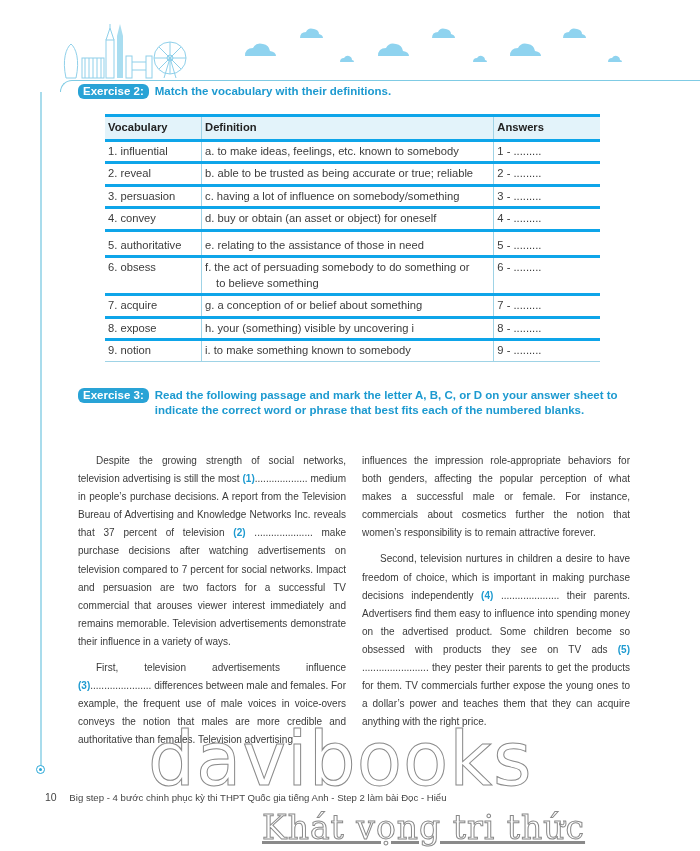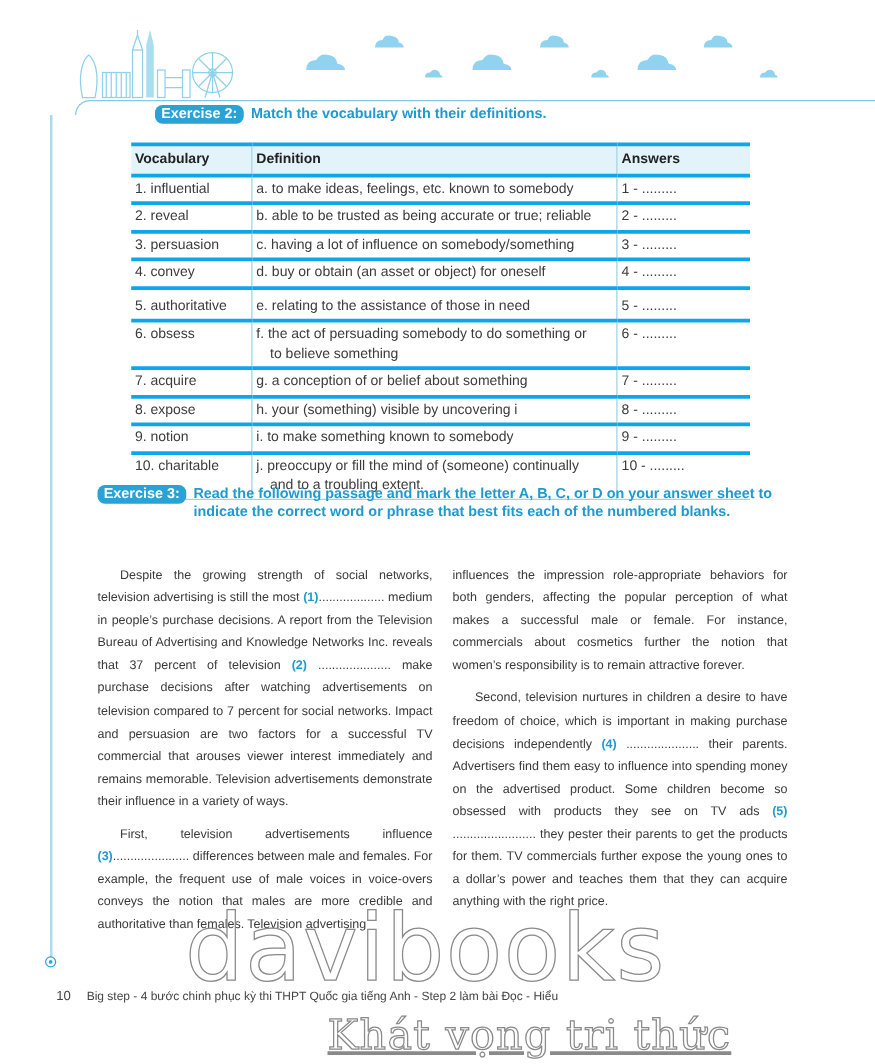--- a/index.html
+++ b/index.html
@@ -11,21 +11,21 @@
     border-top: 1.5px solid #7fcbe4; border-left: 1.5px solid #7fcbe4; border-top-left-radius: 14px; }
   .frame-left { position: absolute; left: 40px; top: 92px; width: 1.5px; height: 675px; background: #a9dcec; }
   .frame-dot { position: absolute; left: 36px; top: 765px; width: 9px; height: 9px; border-radius: 50%;
     border: 1.5px solid #29a8d8; background: #fff; }
   .frame-dot::after { content: ""; position: absolute; left: 1.5px; top: 1.5px; width: 3px; height: 3px; border-radius: 50%; background: #29a8d8; }
 
   .ex-heading { position: absolute; left: 78px; display: flex; align-items: flex-start; gap: 6px;
     font-size: 11.5px; font-weight: bold; color: #1d9ad0; line-height: 15px; }
   .ex-badge { background: #29a3d6; color: #fff; border-radius: 6px; padding: 0 5px; white-space: nowrap;
     font-weight: bold; font-size: 11.5px; line-height: 15px; }
-  .ex2 { top: 84px; margin-left: 46px; }
+  .ex2 { top: 84px; }
   .ex3 { top: 388px; width: 560px; }
   .ex3 .ex-text { text-indent: 0; }
 
   table.vocab { position: absolute; left: 105px; top: 114px; width: 495px; border-collapse: collapse;
     font-size: 11.2px; color: #3b3b3b; }
   table.vocab td, table.vocab th { border-top: 3px solid #0ea5e9; border-bottom: 1px solid #9fd3e6;
     padding: 2px 3px; vertical-align: top; text-align: left; line-height: 15.5px; }
   table.vocab th { background: #e3f3fa; font-weight: bold; color: #222; padding-top: 3px; padding-bottom: 3px; }
   table.vocab td.c2, table.vocab th.c2 { border-left: 1px solid #9fd3e6; }
   table.vocab td.c3, table.vocab th.c3 { border-left: 1px solid #9fd3e6; }
@@ -148,25 +148,20 @@
     <tr>
       <td class="c1">8. expose</td>
       <td class="c2"><span>h. your (something) visible by uncovering i</span></td>
       <td class="c3">8 - .........</td>
     </tr>
     <tr>
       <td class="c1">9. notion</td>
       <td class="c2"><span>i. to make something known to somebody</span></td>
       <td class="c3">9 - .........</td>
     </tr>
-    <tr>
-      <td class="c1">10. charitable</td>
-      <td class="c2"><span>j. preoccupy or fill the mind of (someone) continually</span><span class="def-cont">and to a troubling extent.</span></td>
-      <td class="c3">10 - .........</td>
-    </tr>
   </tbody>
 </table>
 
 <div class="ex-heading ex3">
   <span class="ex-badge">Exercise 3:</span>
   <span class="ex-text">Read the following passage and mark the letter A, B, C, or D on your answer sheet to indicate the correct word or phrase that best fits each of the numbered blanks.</span>
 </div>
 
 <div class="passage col1">
   <p><span>Despite the growing strength of social networks, television advertising is still the most </span><span class="blank-num">(1)</span><span>................... medium in people’s purchase decisions. A report from the Television Bureau of Advertising and Knowledge Networks Inc. reveals that 37 percent of television </span><span class="blank-num">(2)</span><span> ..................... make purchase decisions after watching advertisements on television compared to 7 percent for social networks. Impact and persuasion are two factors for a successful TV commercial that arouses viewer interest immediately and remains memorable. Television advertisements demonstrate their influence in a variety of ways.</span></p>

